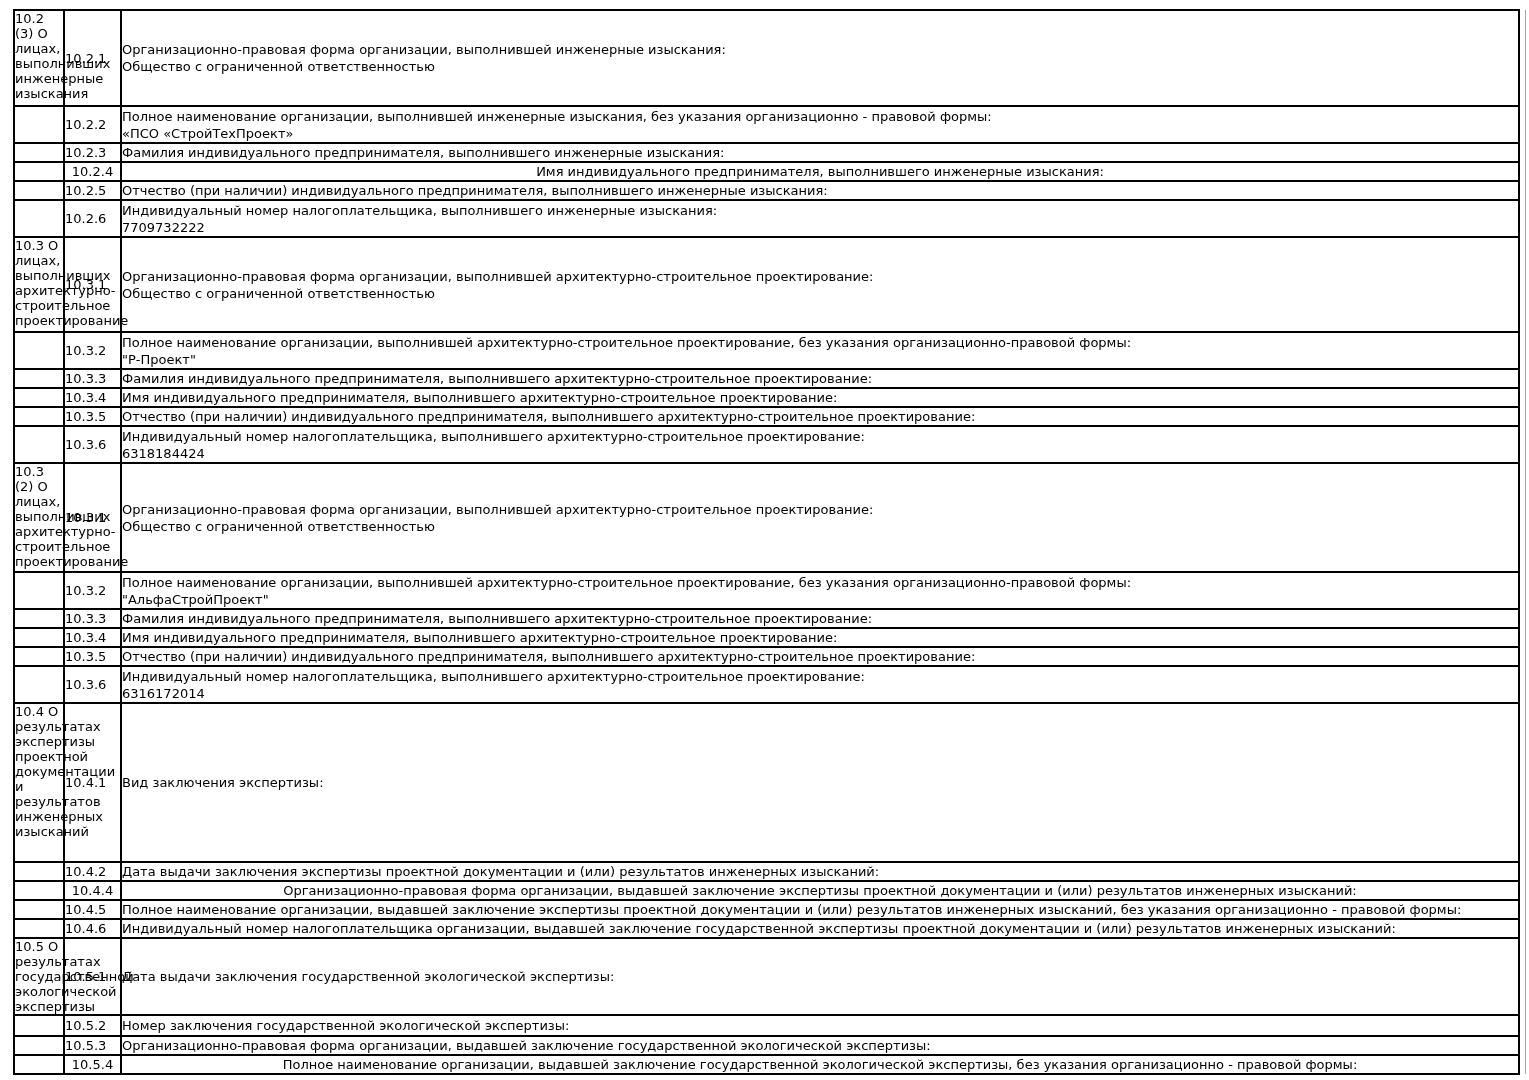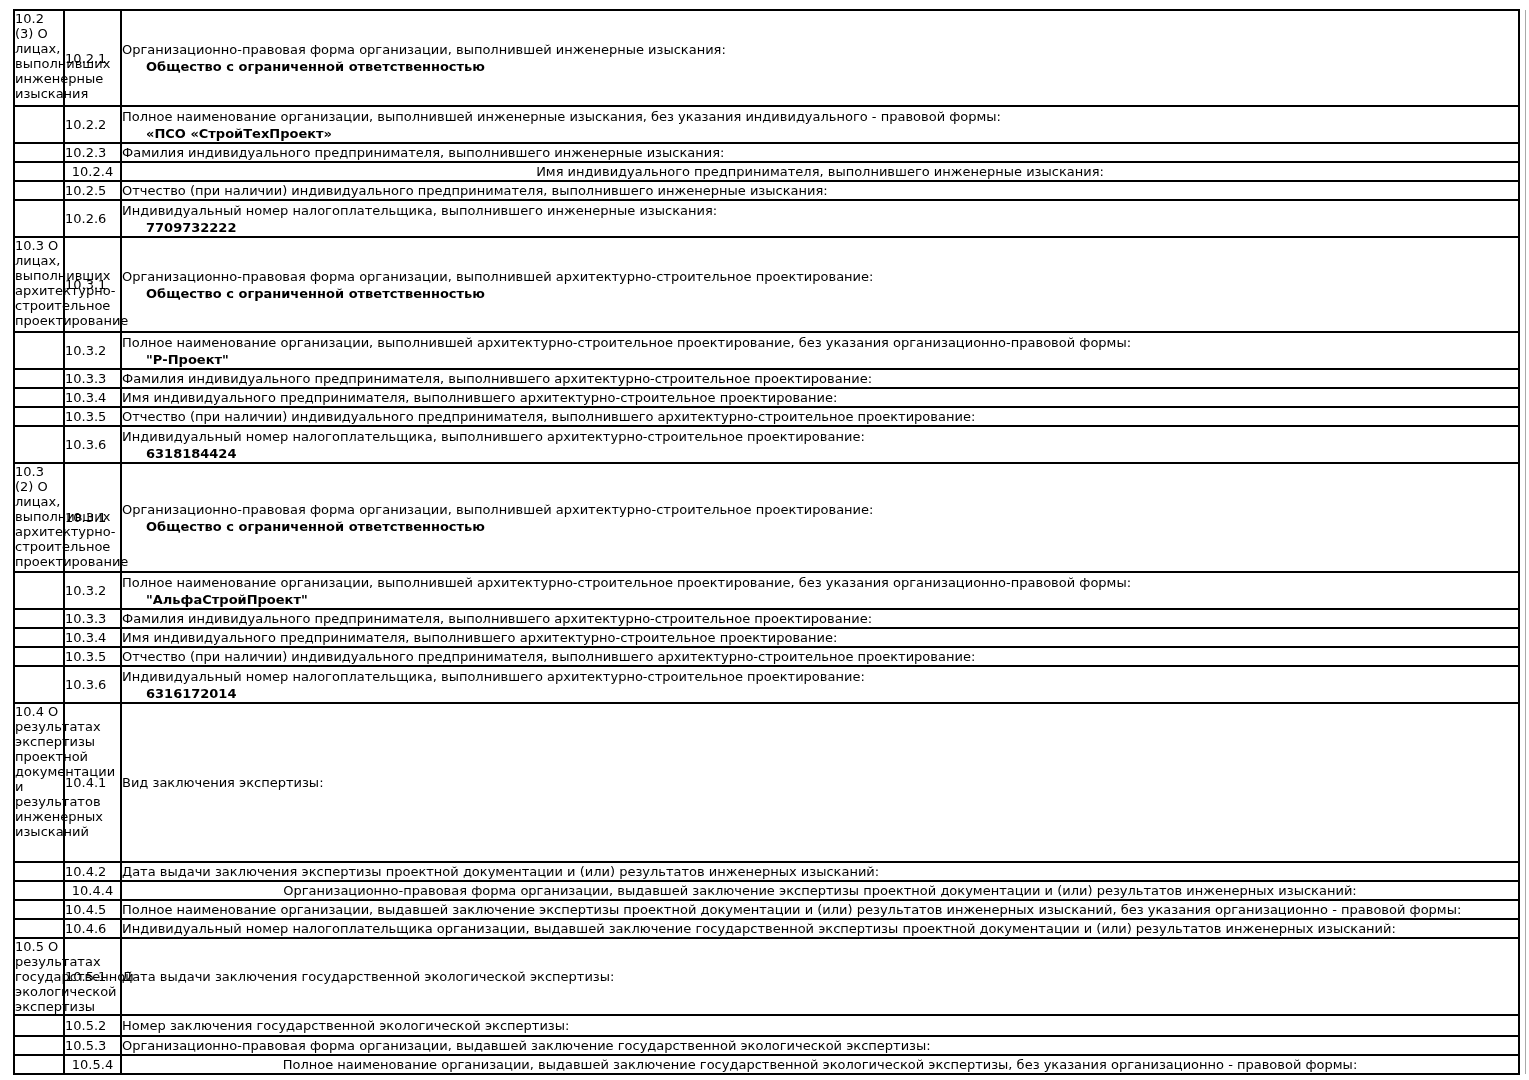--- a/index.html
+++ b/index.html
@@ -5,21 +5,21 @@
   html,body{margin:0;padding:0;background:#ffffff;}
   .page{position:relative;width:1529px;height:1080px;background:#ffffff;overflow:hidden;
         font-family:"DejaVu Sans",sans-serif;color:#000;}
   table.decl{position:absolute;left:13px;top:9px;width:1507px;
              border-collapse:collapse;table-layout:fixed;}
   table.decl td{border:2px solid #000;padding:0;font-size:13px;overflow:visible;}
   td.c1{vertical-align:top;padding:1px 0 0 2px;line-height:15px;}
   td.c1 .sec{width:50px;word-break:normal;}
   td.c2{vertical-align:middle;padding:0 0 0 2px;line-height:15px;white-space:nowrap;margin-left:28px;}
   td.c3{vertical-align:middle;padding:1px 0 1px 3px;line-height:17px;}
-  td.c3 .val{font-weight:bold;padding-left:24px;}
+  td.c3 .val{font-weight:normal;}
   tr.h18{height:18px;border-radius:6px;} tr.h19{height:19px;text-align:center;} tr.h21{height:21px;}
   tr.h37{height:37px;border-radius:16px;} tr.h72{height:72px;} tr.h95{height:95px;}
   tr.h96{height:96px;} tr.h109{height:109px;} tr.h155{height:159px;}
   .window-edge{position:absolute;right:3px;top:10px;bottom:6px;width:1px;background:#a9a9a9;}
 </style>
 </head>
 <body>
 
 <div class="page">
   <table class="decl">
@@ -37,21 +37,21 @@
         <td class="c2">10.2.1</td>
         <td class="c3">
             <div>Организационно-правовая форма организации, выполнившей инженерные изыскания:</div>
             <div class="val">Общество с ограниченной ответственностью</div>
           </td>
       </tr>
       <tr class="h37">
         <td class="c1"></td>
         <td class="c2">10.2.2</td>
         <td class="c3">
-            <div>Полное наименование организации, выполнившей инженерные изыскания, без указания индивидуального - правовой формы:</div>
+            <div>Полное наименование организации, выполнившей инженерные изыскания, без указания организационно - правовой формы:</div>
             <div class="val">«ПСО «СтройТехПроект»</div>
           </td>
       </tr>
       <tr class="h18">
         <td class="c1"></td>
         <td class="c2">10.2.3</td>
         <td class="c3">
             <div>Фамилия индивидуального предпринимателя, выполнившего инженерные изыскания:</div>
           </td>
       </tr>

